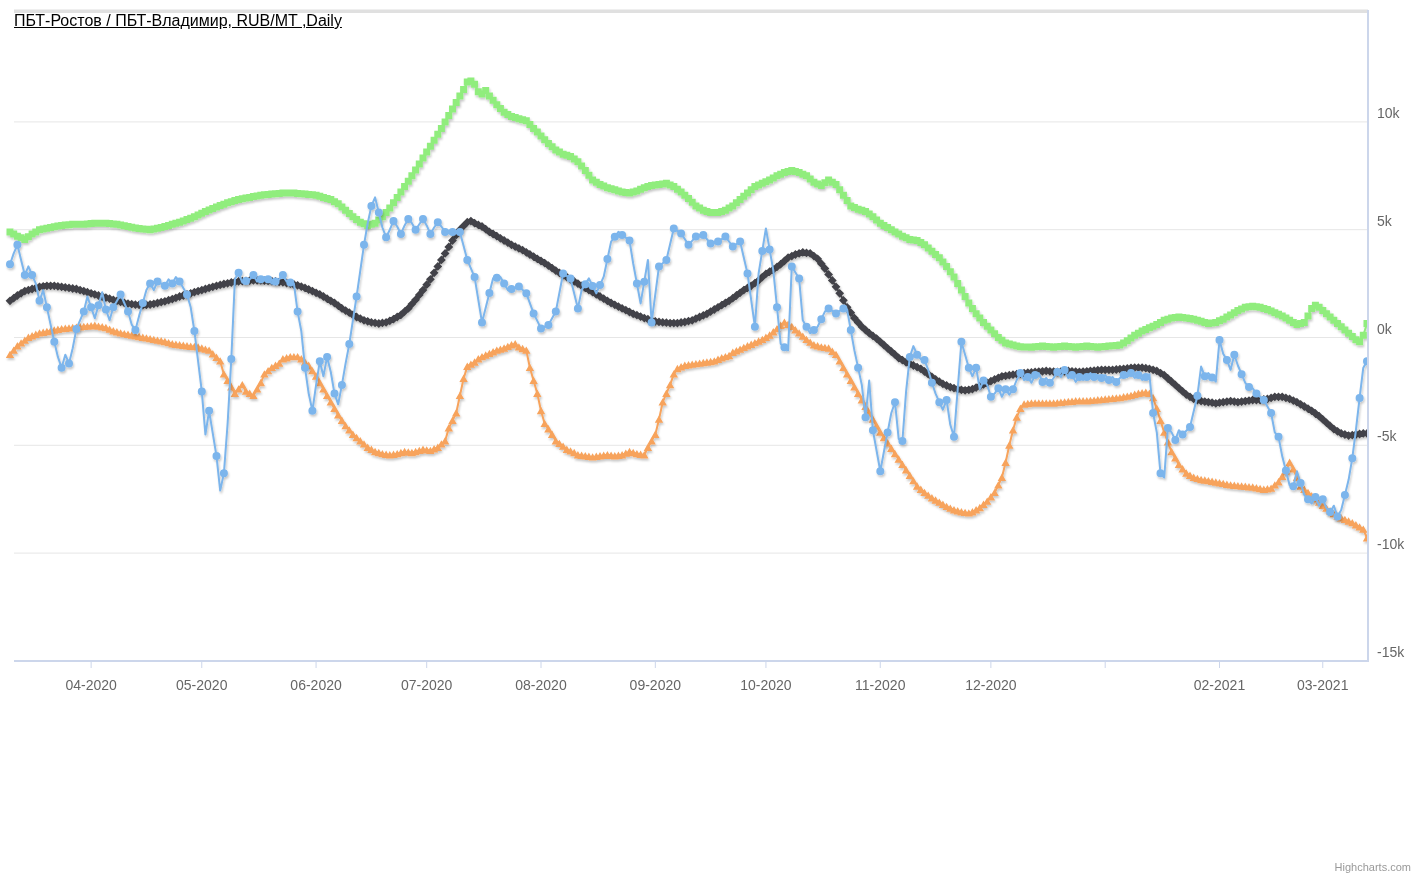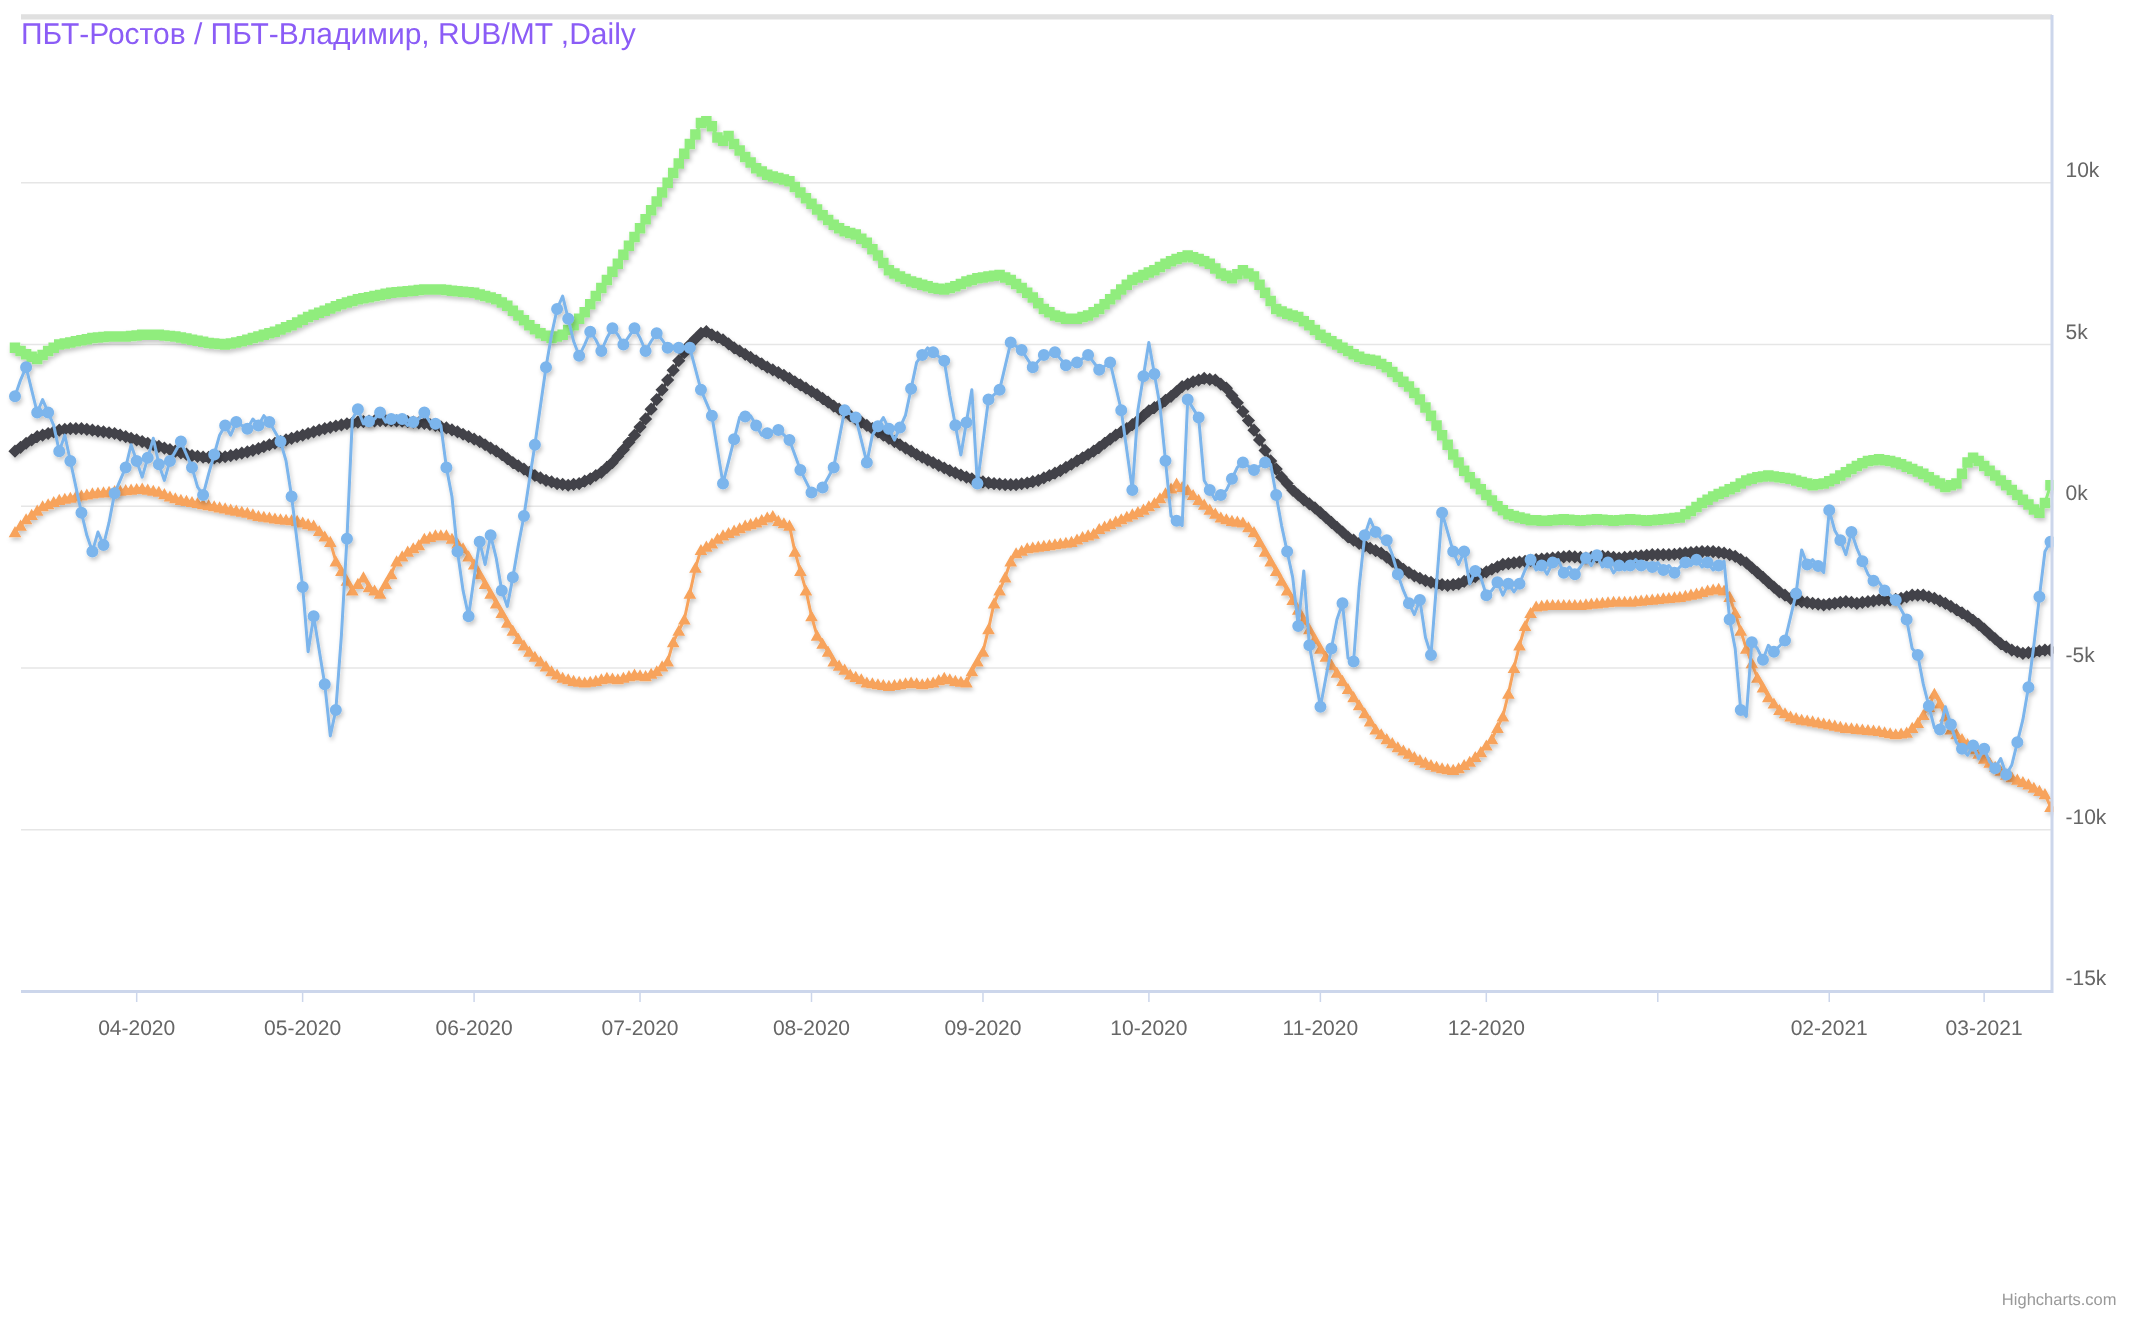--- a/index.html
+++ b/index.html
@@ -1,18 +1,18 @@
 <!DOCTYPE html>
 <html><head>
 <meta charset="utf-8">
 <style>
   html,body{margin:0;padding:0;background:#ffffff;}
   body{width:1427px;height:883px;overflow:hidden;font-family:"Liberation Sans",sans-serif;position:relative;}
   .chart{position:absolute;left:0;top:0;width:1427px;height:883px;background:#fff;}
-  .chart-title{position:absolute;left:14px;top:12px;font-size:20px;color:#8b5cf6;white-space:nowrap;}
+  .chart-title{position:absolute;left:14px;top:12px;font-size:16px;color:#000000;white-space:nowrap;text-decoration:underline;}
   .plot-area{position:absolute;left:0;top:0;}
   .credit{position:absolute;right:16px;top:861px;font-size:11px;color:#999999;text-decoration:none;cursor:pointer;}
 </style>
 </head>
 <body>
 
 <div class="chart">
   <div class="plot-area">
     <svg id="chart-svg" width="1427" height="883" viewBox="0 0 1427 883" xmlns="http://www.w3.org/2000/svg">
         <defs>

